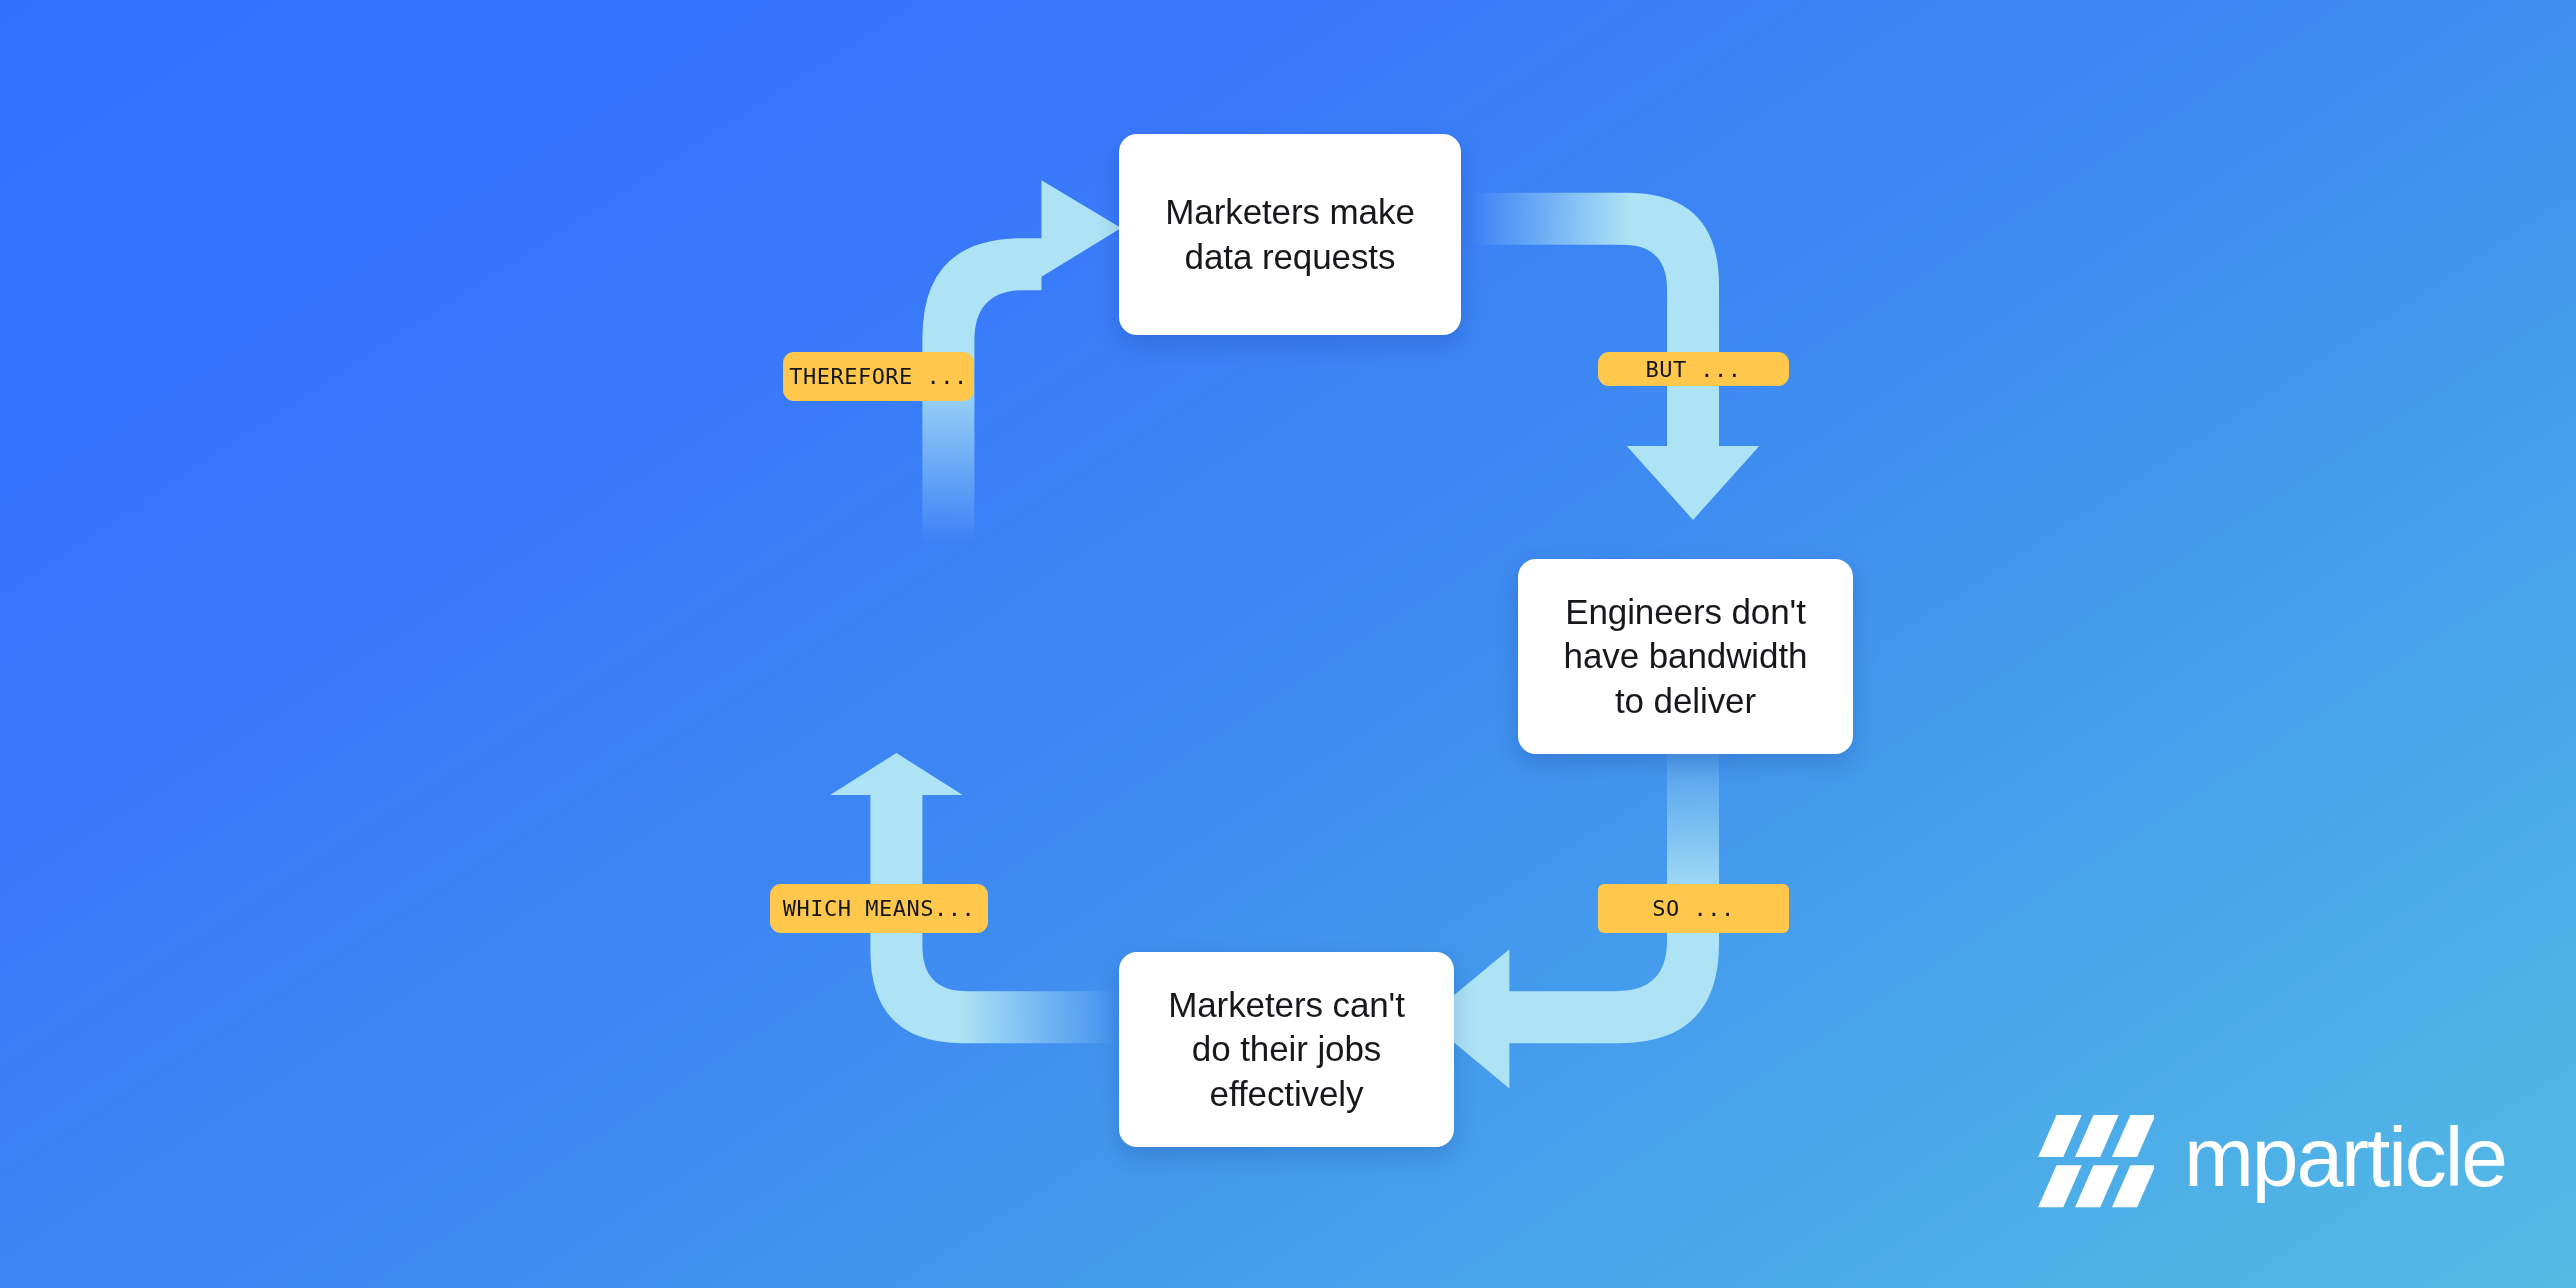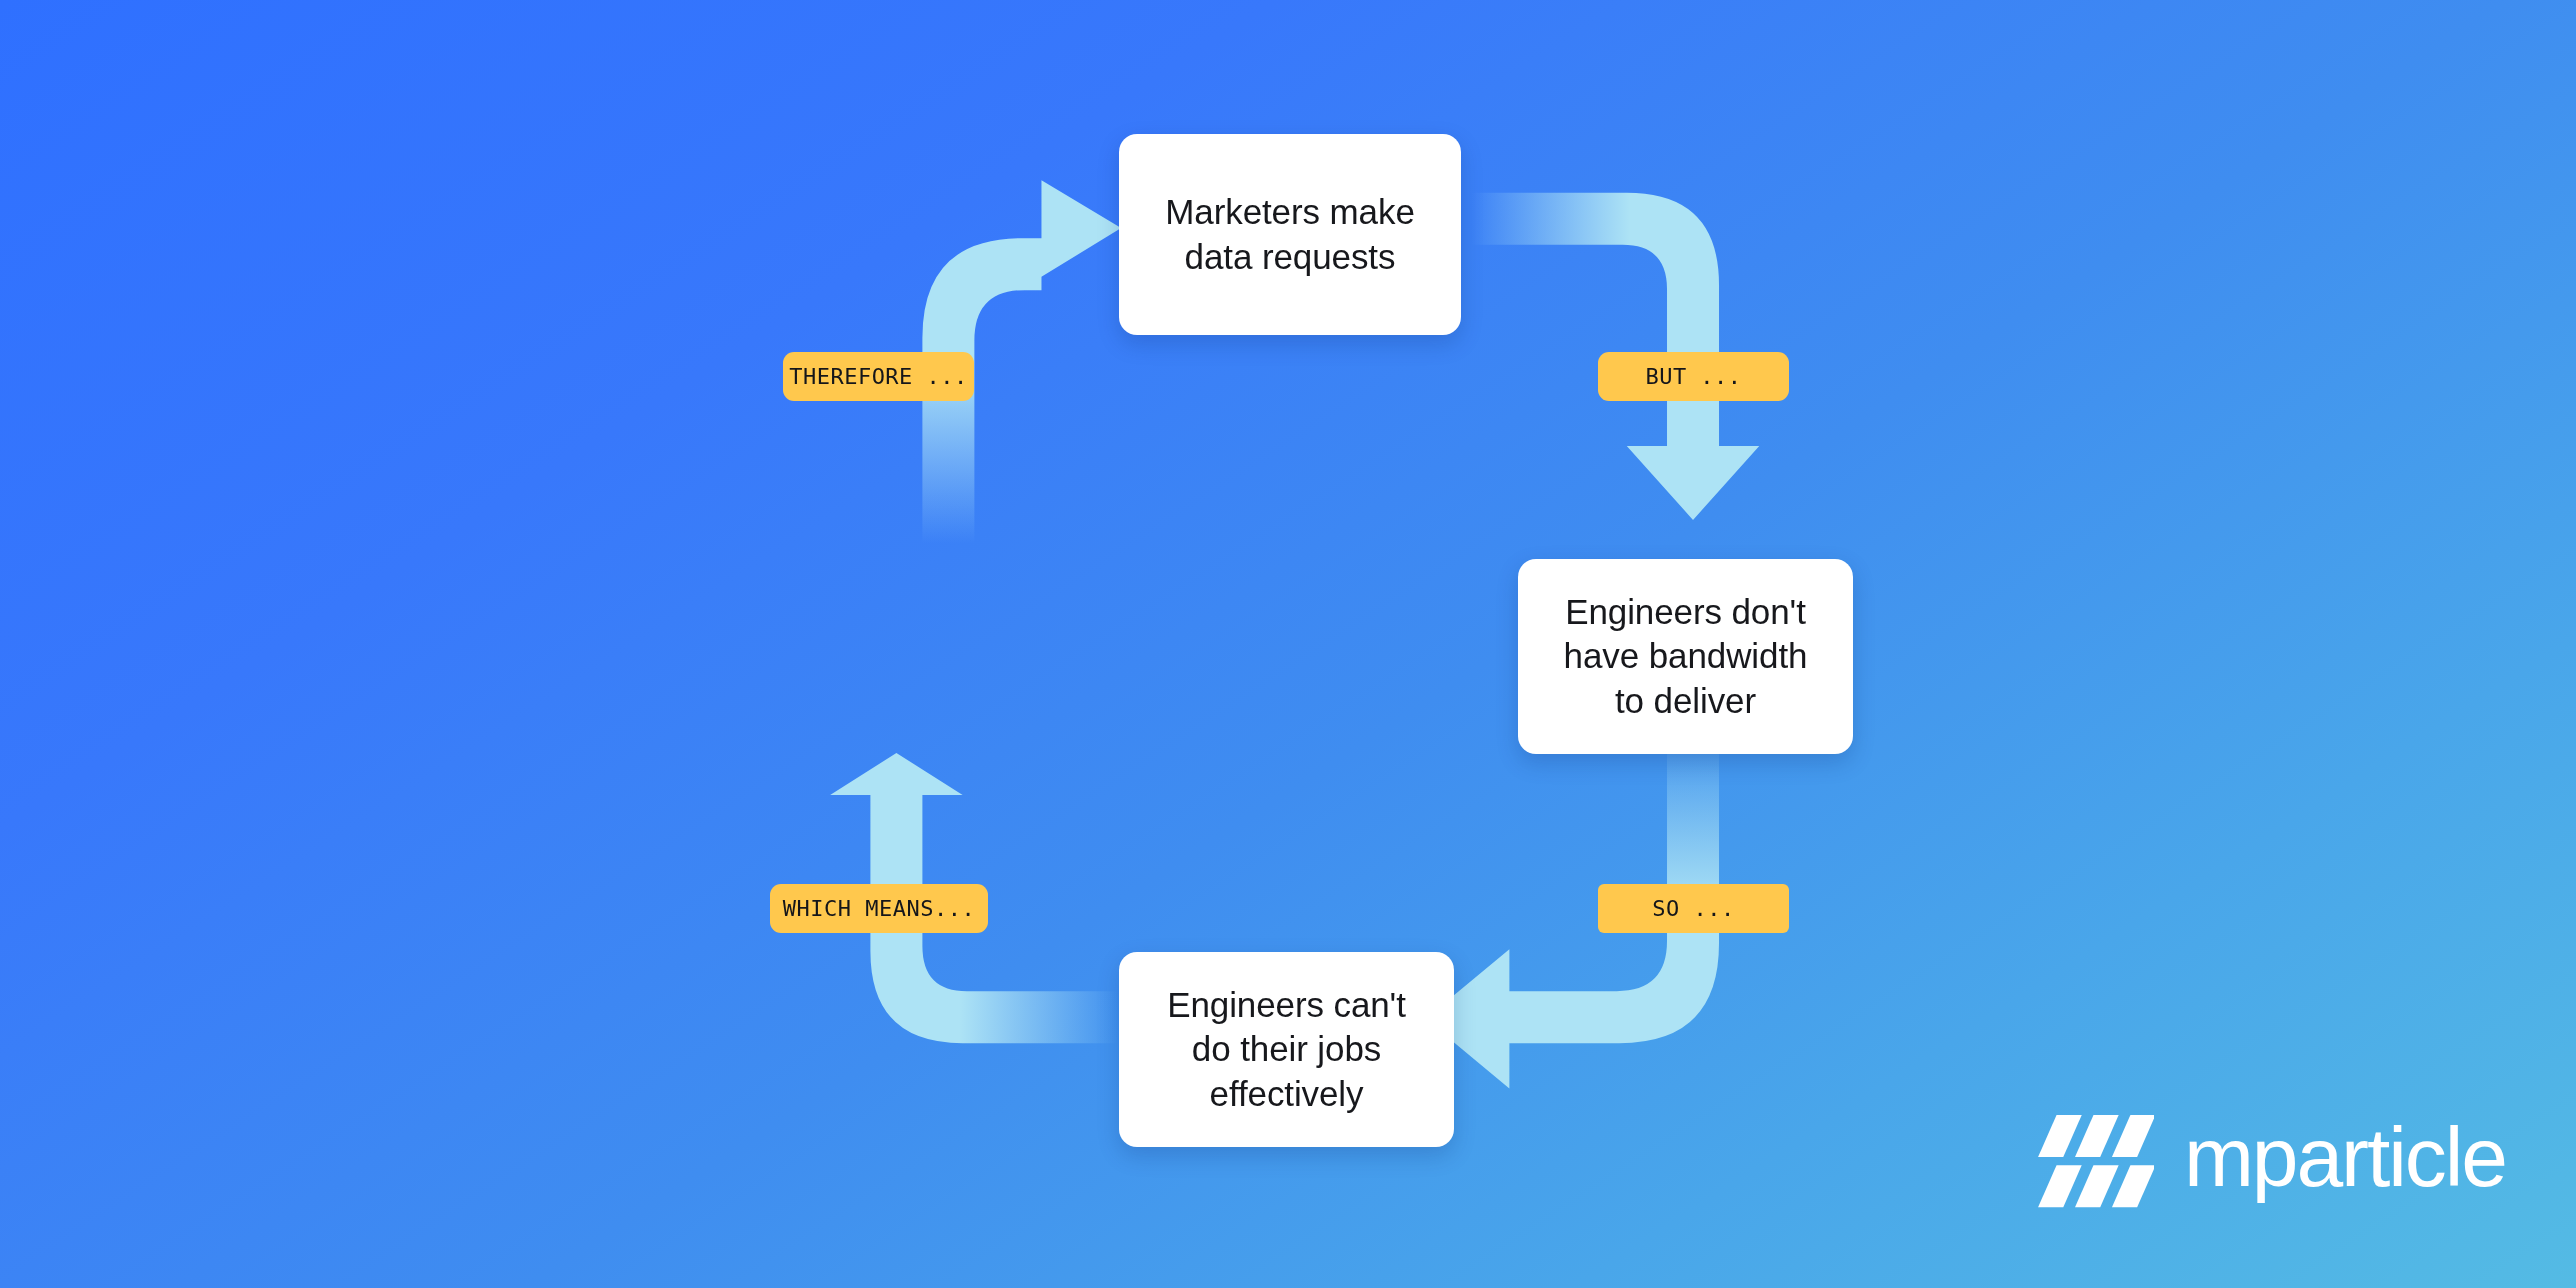--- a/index.html
+++ b/index.html
@@ -163,32 +163,32 @@
   <div class="node-box" style="left:1518px; top:543px; width:335px; height:195px;margin-top:16px;">
     <span>
       <span>Engineers don't</span><br>
       <span>have bandwidth</span><br>
       <span>to deliver</span>
     </span>
   </div>
 
   <div class="node-box" style="left:1119px; top:952px; width:335px; height:195px;">
     <span>
-      <span>Engineers can't</span><br>
+      <span>Marketers can't</span><br>
       <span>do their jobs</span><br>
       <span>effectively</span>
     </span>
   </div>
 
 
   <div class="connector-chip" style="left:783px; top:352px; width:191px; height:49px;">
     <span>THEREFORE ...</span>
   </div>
 
-  <div class="connector-chip" style="left:1598px; top:352px; width:191px; height:49px;align-items:center;">
+  <div class="connector-chip" style="left:1598px; top:352px; width:191px; height:34px;align-items:center;">
     <span>BUT ...</span>
   </div>
 
   <div class="connector-chip" style="left:770px; top:884px; width:218px; height:49px;">
     <span>WHICH MEANS...</span>
   </div>
 
   <div class="connector-chip" style="left:1598px; top:884px; width:191px; height:49px;border-radius:6px;">
     <span>SO ...</span>
   </div>

